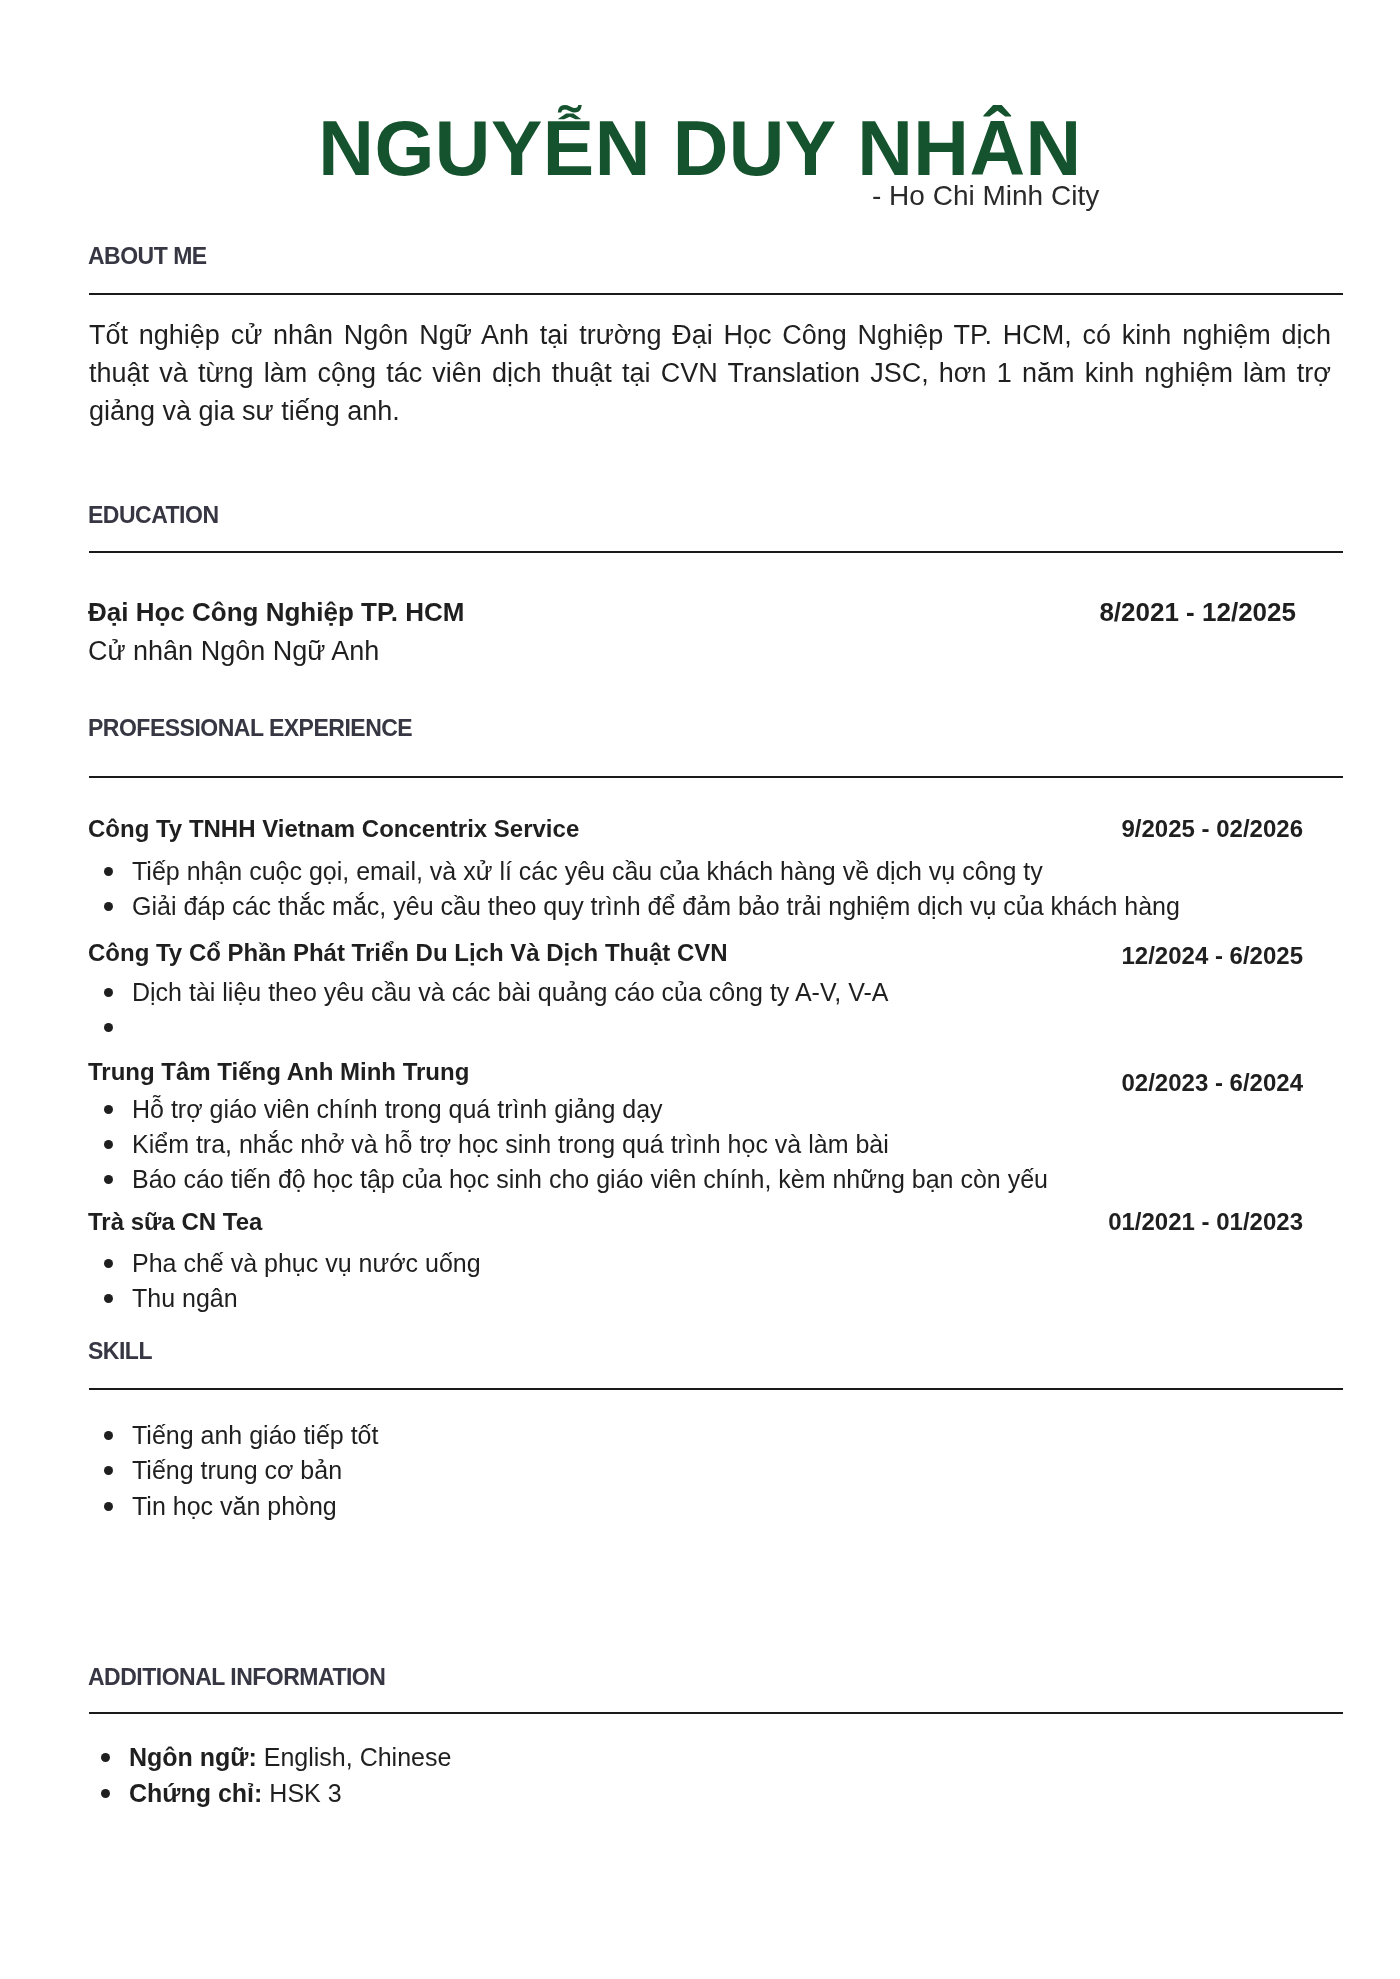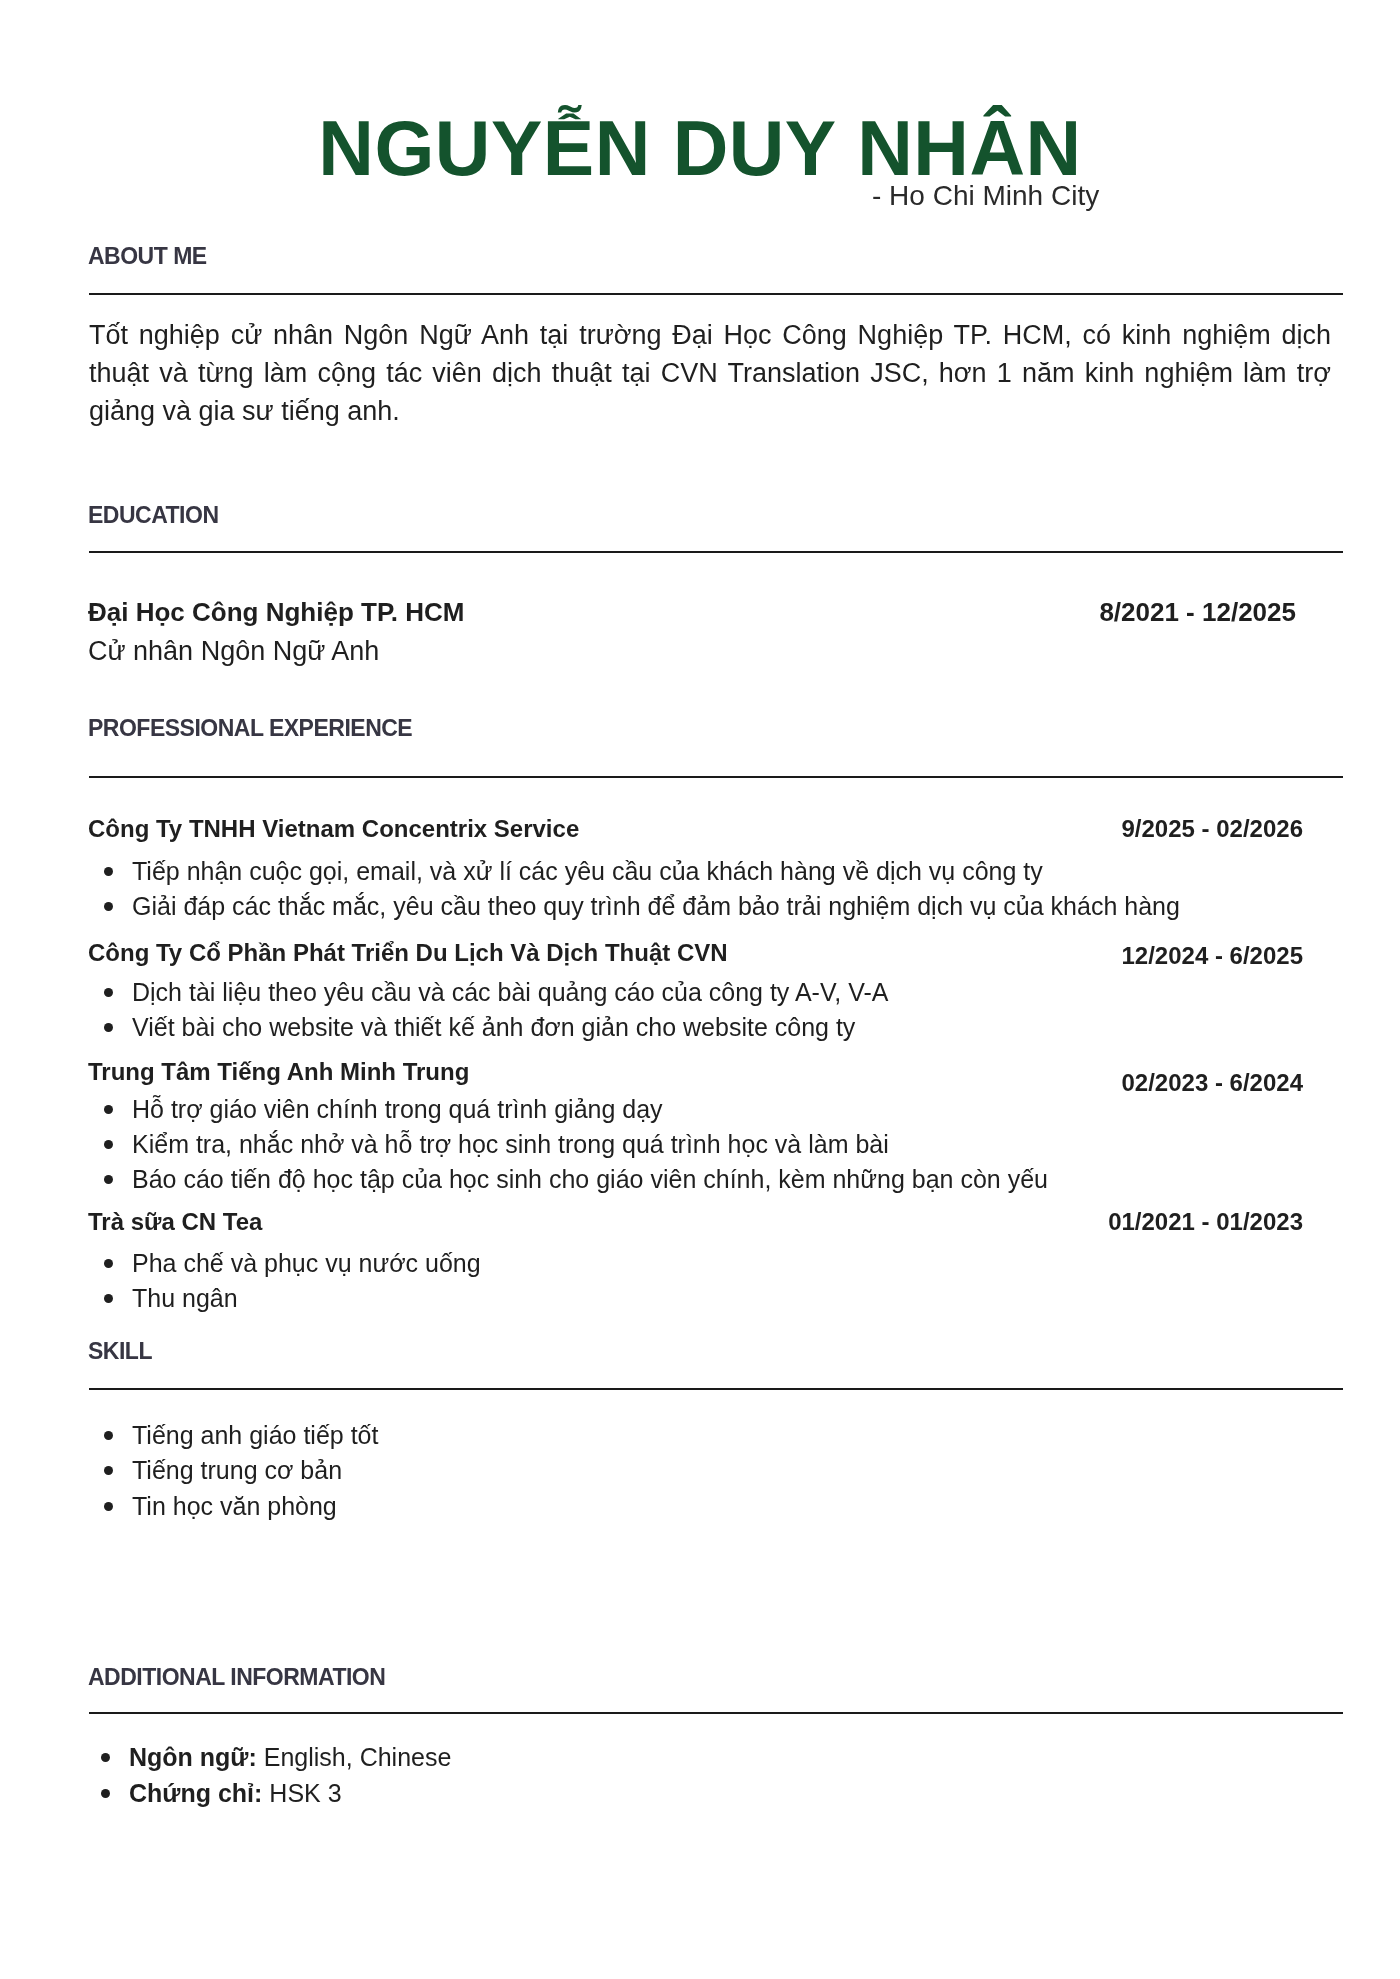--- a/index.html
+++ b/index.html
@@ -43,21 +43,21 @@
 <div class="abs rule" style="top:776px"></div>
 
 <div class="abs co-row" style="left:88px; top:808px">Công Ty TNHH Vietnam Concentrix Service</div>
 <div class="abs co-row date" style="right:97px; top:808px">9/2025 - 02/2026</div>
 <div class="abs bullet-line" style="top:856px"><span class="dot"></span><span>Tiếp nhận cuộc gọi, email, và xử lí các yêu cầu của khách hàng về dịch vụ công ty</span></div>
 <div class="abs bullet-line" style="top:891px"><span class="dot"></span><span>Giải đáp các thắc mắc, yêu cầu theo quy trình để đảm bảo trải nghiệm dịch vụ của khách hàng</span></div>
 
 <div class="abs co-row" style="left:88px; top:932px">Công Ty Cổ Phần Phát Triển Du Lịch Và Dịch Thuật CVN</div>
 <div class="abs co-row date" style="right:97px; top:935px">12/2024 - 6/2025</div>
 <div class="abs bullet-line" style="top:977px"><span class="dot"></span><span>Dịch tài liệu theo yêu cầu và các bài quảng cáo của công ty A-V, V-A</span></div>
-<div class="abs bullet-line" style="top:1012px"><span class="dot"></span><span>Viết bài cho website và thiết kế ảnh đơn giản cho website công ty</span></div>
+<div class="abs bullet-line" style="top:1012px"><span class="dot"></span></div>
 
 <div class="abs co-row" style="left:88px; top:1051px">Trung Tâm Tiếng Anh Minh Trung</div>
 <div class="abs co-row date" style="right:97px; top:1062px">02/2023 - 6/2024</div>
 <div class="abs bullet-line" style="top:1094px"><span class="dot"></span><span>Hỗ trợ giáo viên chính trong quá trình giảng dạy</span></div>
 <div class="abs bullet-line" style="top:1129px"><span class="dot"></span><span>Kiểm tra, nhắc nhở và hỗ trợ học sinh trong quá trình học và làm bài</span></div>
 <div class="abs bullet-line" style="top:1164px"><span class="dot"></span><span>Báo cáo tiến độ học tập của học sinh cho giáo viên chính, kèm những bạn còn yếu</span></div>
 
 <div class="abs co-row" style="left:88px; top:1201px">Trà sữa CN Tea</div>
 <div class="abs co-row date" style="right:97px; top:1201px">01/2021 - 01/2023</div>
 <div class="abs bullet-line" style="top:1248px"><span class="dot"></span><span>Pha chế và phục vụ nước uống</span></div>

